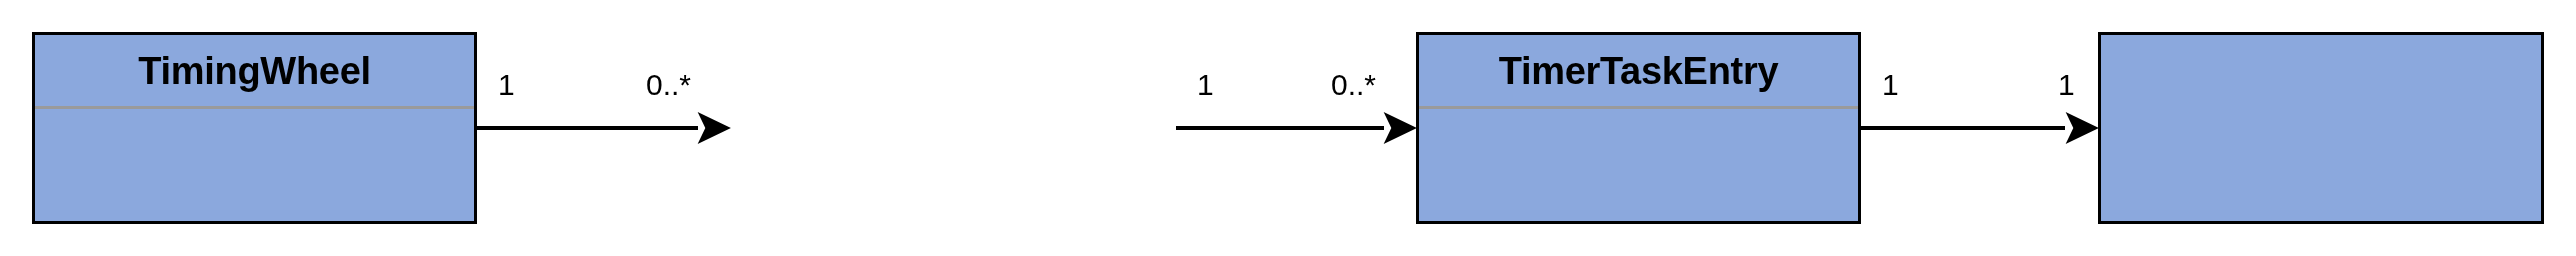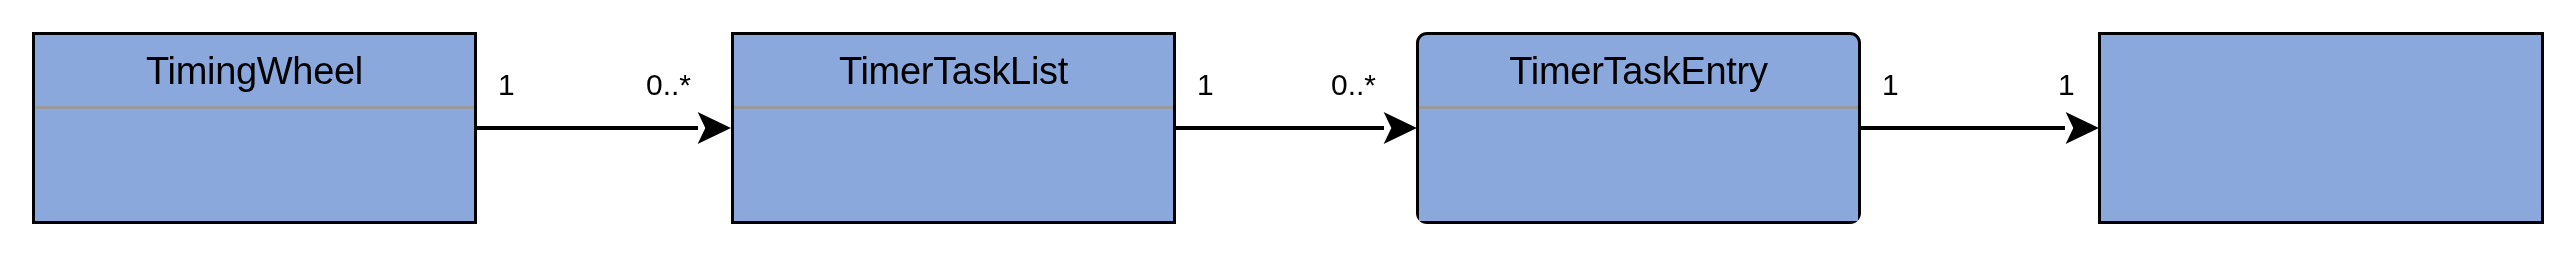--- a/index.html
+++ b/index.html
@@ -32,21 +32,21 @@
     height: 74px;
     flex: 0 0 74px;
     border-bottom: 3.8px solid #9a9a9a;
     display: flex;
     align-items: center;
     justify-content: center;
   }
   .class-name {
     font-family: "Liberation Sans", sans-serif;
     font-size: 38px;
-    font-weight: normal;
+    font-weight: bold;
     color: #000000;
     line-height: 1;
     letter-spacing: -0.3px;
     white-space: nowrap;
   }
   .class-body {
     flex: 1 1 auto;
     background: #8ba8dd;
   }
 
@@ -83,28 +83,22 @@
 
 <div id="diagram-canvas">
 
   <div class="class-box" style="left:32px; top:32px; width:445px; height:192px;">
     <div class="class-header">
       <span class="class-name">TimingWheel</span>
     </div>
     <div class="class-body"></div>
   </div>
 
-  <div class="class-box" style="left:731px; top:32px; width:445px; height:192px;">
-    <div class="class-header">
-      <span class="class-name">TimerTaskList</span>
-    </div>
-    <div class="class-body"></div>
-  </div>
 
-  <div class="class-box" style="left:1416px; top:32px; width:445px; height:192px;border-radius:11px;">
+  <div class="class-box" style="left:1416px; top:32px; width:445px; height:192px;">
     <div class="class-header">
       <span class="class-name">TimerTaskEntry</span>
     </div>
     <div class="class-body"></div>
   </div>
 
   <div class="class-box" style="left:2098px; top:32px; width:446px; height:192px;">
     <div class="class-body"></div>
   </div>
 

